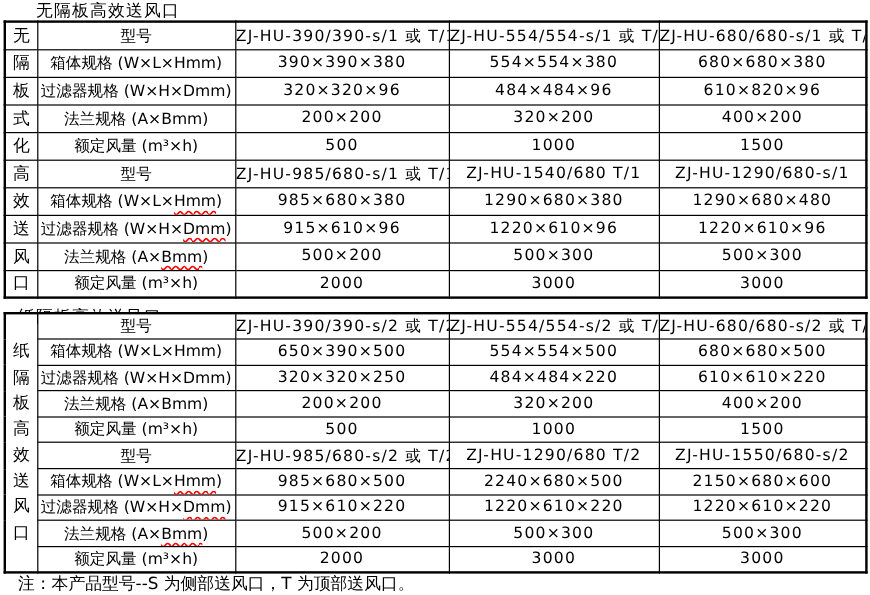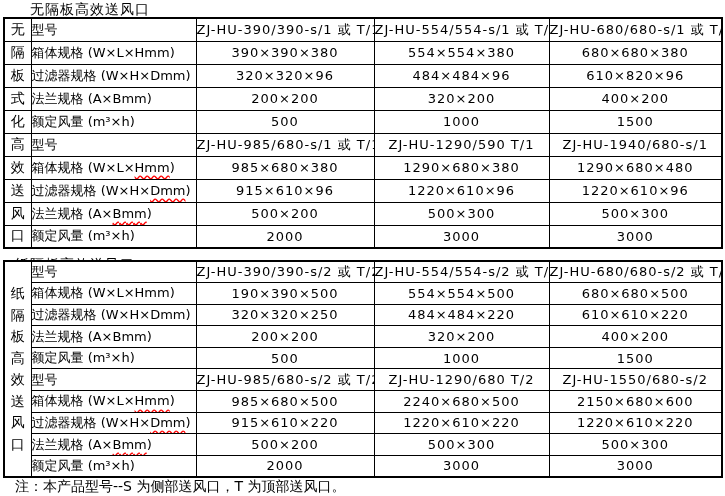--- a/index.html
+++ b/index.html
@@ -29,21 +29,21 @@
   }
   td.side-cell{
     text-align:center;font-size:14px;background:#fff;
   }
   td.side-merged{background:#fff;}
   .side-stack{
     display:flex;flex-direction:column;justify-content:center;
     align-items:center;height:214px;font-size:14px;
   }
   .side-stack div{line-height:21.5px;}
-  td.label-cell{text-align:left;padding-left:6px;}
+  td.label-cell{text-align:center;padding-left:6px;}
   td.data-cell{text-align:center;letter-spacing:1px;}
   td.hdr{background:#c4c4c4;}
   .flag{
     text-decoration-line:underline;
     text-decoration-style:wavy;
     text-decoration-color:#ff0000;
     text-decoration-skip-ink:none;
     text-underline-offset:3px;
   }
   #note{
@@ -101,22 +101,22 @@
         <td class="side-cell">化</td>
         <td class="label-cell"><span>额定风量 (m³×h)</span></td>
         <td class="data-cell">500</td>
         <td class="data-cell">1000</td>
         <td class="data-cell">1500</td>
       </tr>
       <tr>
         <td class="side-cell">高</td>
         <td class="label-cell hdr"><span>型号</span></td>
         <td class="data-cell hdr">ZJ-HU-985/680-s/1 或 T/1</td>
-        <td class="data-cell hdr">ZJ-HU-1290/590 T/1</td>
-        <td class="data-cell hdr">ZJ-HU-1940/680-s/1</td>
+        <td class="data-cell hdr">ZJ-HU-1540/680 T/1</td>
+        <td class="data-cell hdr">ZJ-HU-1290/680-s/1</td>
       </tr>
       <tr>
         <td class="side-cell">效</td>
         <td class="label-cell"><span>箱体规格 (W×L×</span><span class="flag">Hmm</span><span>)</span></td>
         <td class="data-cell">985×680×380</td>
         <td class="data-cell">1290×680×380</td>
         <td class="data-cell">1290×680×480</td>
       </tr>
       <tr>
         <td class="side-cell">送</td>
@@ -166,21 +166,21 @@
             <div>口</div>
           </div>
         </td>
         <td class="label-cell hdr"><span>型号</span></td>
         <td class="data-cell hdr">ZJ-HU-390/390-s/2 或 T/2</td>
         <td class="data-cell hdr">ZJ-HU-554/554-s/2 或 T/2</td>
         <td class="data-cell hdr">ZJ-HU-680/680-s/2 或 T/2</td>
       </tr>
       <tr>
         <td class="label-cell"><span>箱体规格 (W×L×</span><span>Hmm</span><span>)</span></td>
-        <td class="data-cell">190×390×500</td>
+        <td class="data-cell">650×390×500</td>
         <td class="data-cell">554×554×500</td>
         <td class="data-cell">680×680×500</td>
       </tr>
       <tr>
         <td class="label-cell"><span>过滤器规格 (W×H×</span><span>Dmm</span><span>)</span></td>
         <td class="data-cell">320×320×250</td>
         <td class="data-cell">484×484×220</td>
         <td class="data-cell">610×610×220</td>
       </tr>
       <tr>

